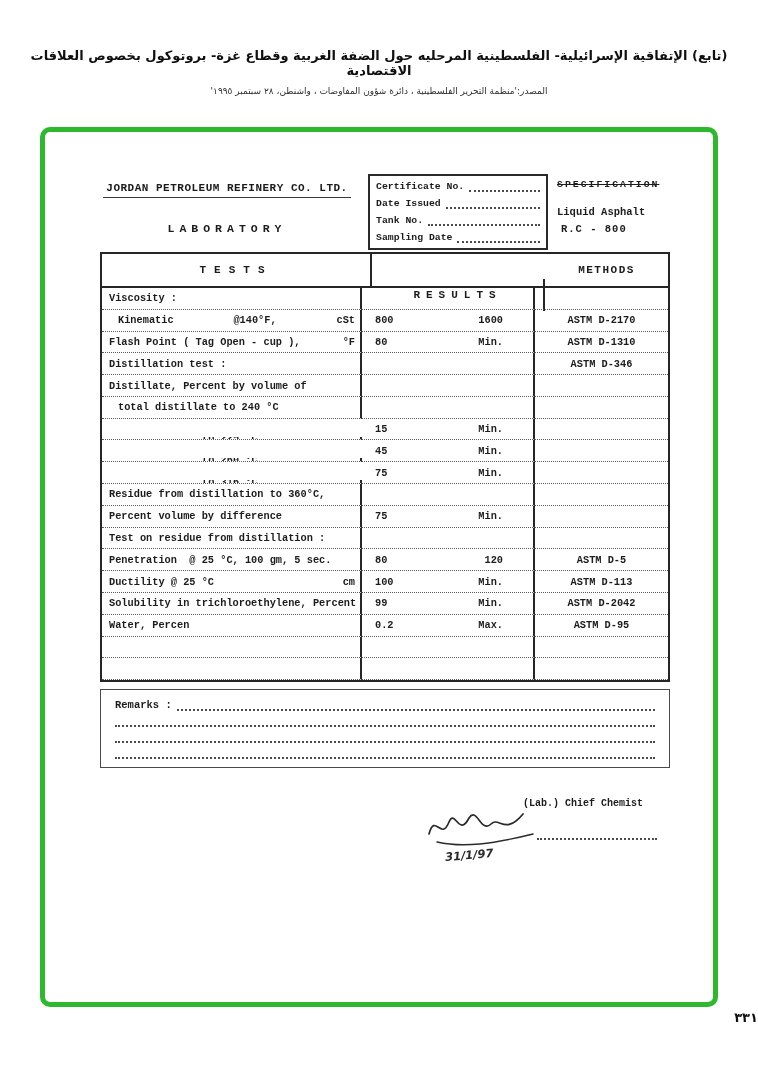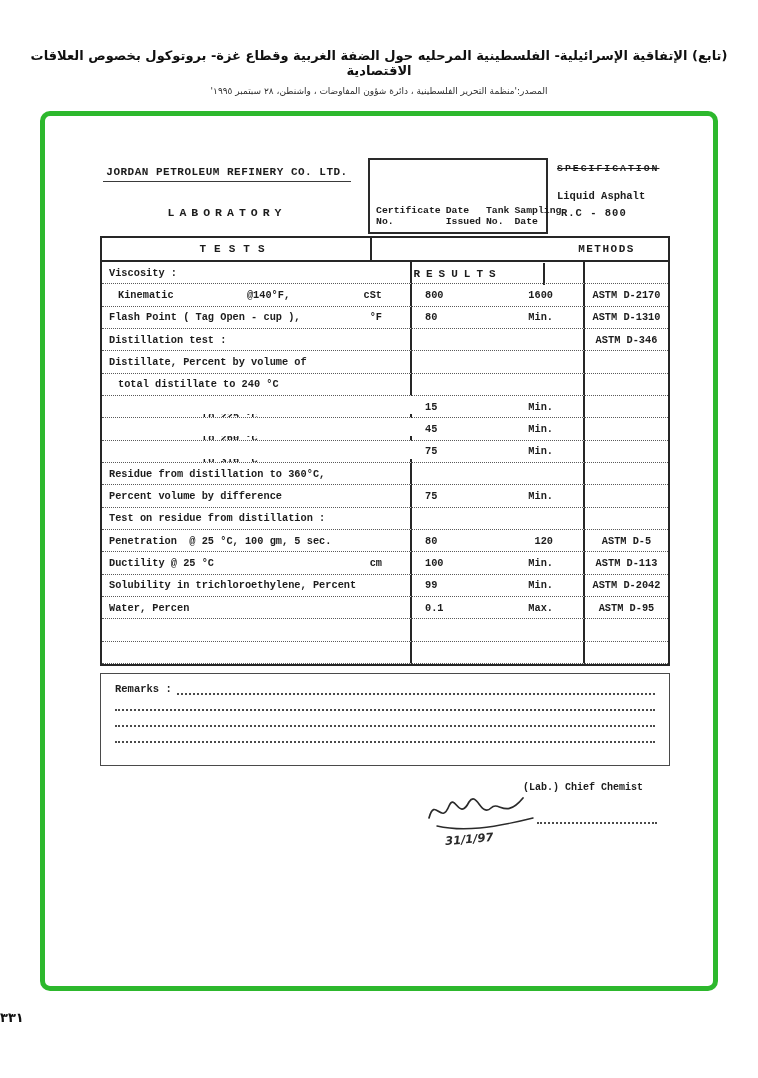--- a/index.html
+++ b/index.html
@@ -13,87 +13,87 @@
   }
   .page { position:absolute; inset:0; background:#fff; }
 
   
   .arabic-header { position:absolute; top:48px; left:0; width:100%; text-align:center; direction:rtl; font-family:"DejaVu Sans", sans-serif; }
   .arabic-main { font-size:13px; font-weight:bold; color:#101010; }
   .arabic-sub  { font-size:9px; margin-top:8px; color:#2e2e2e; }
 
   
   .green-box {
-    position:absolute; left:40px; top:111px; width:678px; height:880px;
+    position:absolute; left:40px; top:127px; width:678px; height:880px;
     border:5px solid #2db82d; border-radius:10px; background:#fff;
   }
 
   
   .company { position:absolute; left:58px; top:50px; width:248px; text-align:center; }
   .company-name { font-size:11px; font-weight:700; letter-spacing:0.5px; border-bottom:1px solid #3a3a3a; padding-bottom:3px; }
   .lab-title { margin-top:24px; font-size:11.5px; font-weight:700; letter-spacing:5px; }
 
   
   .cert-box {
     position:absolute; left:323px; top:42px; width:180px; height:76px;
     border:2px solid #2a2a2a; padding:5px 6px;
-    display:flex; flex-direction:row; justify-content:space-between;
+    display:flex; flex-direction:column; justify-content:space-between;
   }
   .cert-row { display:flex; align-items:flex-end; font-size:9.8px; font-weight:700; }
   .dot-fill { flex:1; border-bottom:2px dotted #4a4a4a; margin-left:5px; height:9px; }
 
   
   .spec-block { position:absolute; left:512px; top:47px; width:135px; }
   .spec-title { font-size:9.8px; font-weight:700; letter-spacing:2px; text-decoration:line-through; text-decoration-thickness:1px; }
   .spec-product { margin-top:16px; font-size:10.5px; font-weight:700; }
   .spec-grade { margin-top:5px; font-size:10.5px; font-weight:700; letter-spacing:1px; padding-left:4px; }
 
   
   .table {
     position:absolute; left:55px; top:120px; width:570px; height:430px;
     border:2px solid #262626; display:flex; flex-direction:column; background:#fff;
   }
-  .thead { display:flex; height:24px; border-bottom:2px solid #262626; font-weight:700; font-size:11px; flex:none; }
+  .thead { display:flex; height:34px; border-bottom:2px solid #262626; font-weight:700; font-size:11px; flex:none; }
   .th { display:flex; align-items:center; justify-content:center; height:100%; }
   .th-tests   { width:270px; letter-spacing:8px; border-right:2px solid #262626; }
   .th-results { width:173px; letter-spacing:6px; border-right:2px solid #262626;margin-top:25px; }
   .th-methods { flex:1; letter-spacing:1.5px; }
   .tbody { flex:1; display:flex; flex-direction:column; }
   .trow { flex:1; display:flex; min-height:0; }
   .tcell { border-bottom:1.5px dotted #5a5a5a; display:flex; align-items:center; font-size:10.3px; font-weight:700; overflow:hidden; white-space:pre; }
-  .tc-tests   { width:310px; border-right:2px solid #262626; padding-left:7px; padding-right:24px; }
+  .tc-tests   { width:260px; border-right:2px solid #262626; padding-left:7px; padding-right:1px; }
   .tc-results { width:173px; border-right:2px solid #262626; padding:0 30px 0 13px; }
   .tc-methods { flex:1; justify-content:center; }
   .ind1 { padding-left:16px; }
   .ind3 { padding-left:100px;margin-top:18px; }
   .tmid { margin-left:auto;text-align:center; }
   .tunit { margin-left:auto; padding-right:4px; }
   .rfill { flex:1; }
 
   
   .remarks {
-    position:absolute; left:55px; top:557px; width:570px; height:93px;
+    position:absolute; left:55px; top:557px; width:570px; height:79px;
     border:1.5px solid #4a4a4a; padding:9px 14px 0 14px;
   }
   .remarks-first { display:flex; align-items:flex-end; font-size:10.5px; font-weight:700; }
   .remarks-first .dot-fill { height:10px; }
   .remark-line { border-bottom:2px dotted #4a4a4a; height:16px; }
 
   
   .chief { position:absolute; left:478px; top:666px; font-size:10px; font-weight:700; }
   .sig-line { position:absolute; left:492px; top:698px; width:120px; border-bottom:2px dotted #4a4a4a; height:10px; }
   .signature { position:absolute; left:376px; top:670px; width:128px; height:48px; }
   .sig-date {
     position:absolute; left:400px; top:716px; font-size:11.5px; font-weight:700; font-style:italic;
     transform:rotate(-5deg); font-family:"DejaVu Sans", sans-serif; color:#2a2a2a;
   }
 
   
   .page-number {
-    position:absolute; top:1010px; left:0; width:100%; text-align:left;
+    position:absolute; top:1010px; left:0; width:100%; text-align:right;
     font-family:"DejaVu Sans", sans-serif; font-weight:700; font-size:13px; color:#101010;
   }
 </style>
 </head>
 <body style="color: rgb(28, 28, 28);">
 
 <div class="page">
 
   <div class="arabic-header">
     <div class="arabic-main">(تابع) الإتفاقية الإسرائيلية- الفلسطينية المرحليه حول الضفة الغربية وقطاع غزة- بروتوكول بخصوص العلاقات الاقتصادية</div>
@@ -209,21 +209,21 @@
             <div class="tcell tc-results"><span class="rv">100</span><span class="rfill"></span><span class="rv">Min.</span></div>
             <div class="tcell tc-methods"><span class="mv">ASTM D-113</span></div>
           </div>
           <div class="trow">
             <div class="tcell tc-tests ind0"><span class="tlabel">Solubility in trichloroethylene, Percent</span></div>
             <div class="tcell tc-results"><span class="rv">99</span><span class="rfill"></span><span class="rv">Min.</span></div>
             <div class="tcell tc-methods"><span class="mv">ASTM D-2042</span></div>
           </div>
           <div class="trow">
             <div class="tcell tc-tests ind0"><span class="tlabel">Water, Percen</span></div>
-            <div class="tcell tc-results"><span class="rv">0.1</span><span class="rfill"></span><span class="rv">Max.</span></div>
+            <div class="tcell tc-results"><span class="rv">0.2</span><span class="rfill"></span><span class="rv">Max.</span></div>
             <div class="tcell tc-methods"><span class="mv">ASTM D-95</span></div>
           </div>
           <div class="trow">
             <div class="tcell tc-tests ind0"><span class="tlabel"></span></div>
             <div class="tcell tc-results"><span class="rv"></span><span class="rfill"></span><span class="rv"></span></div>
             <div class="tcell tc-methods"><span class="mv"></span></div>
           </div>
           <div class="trow">
             <div class="tcell tc-tests ind0"><span class="tlabel"></span></div>
             <div class="tcell tc-results"><span class="rv"></span><span class="rfill"></span><span class="rv"></span></div>

